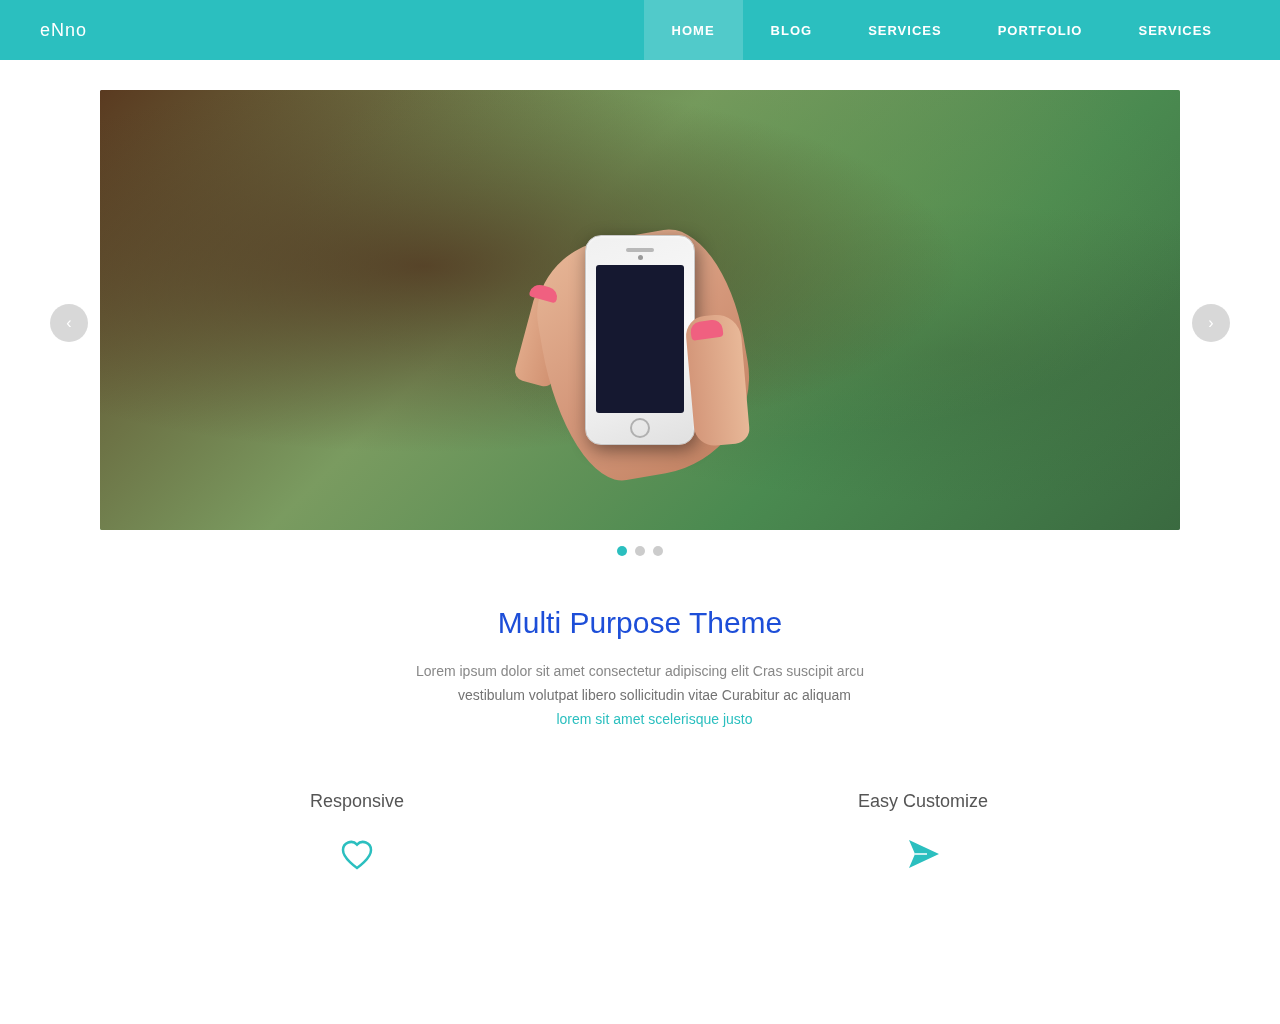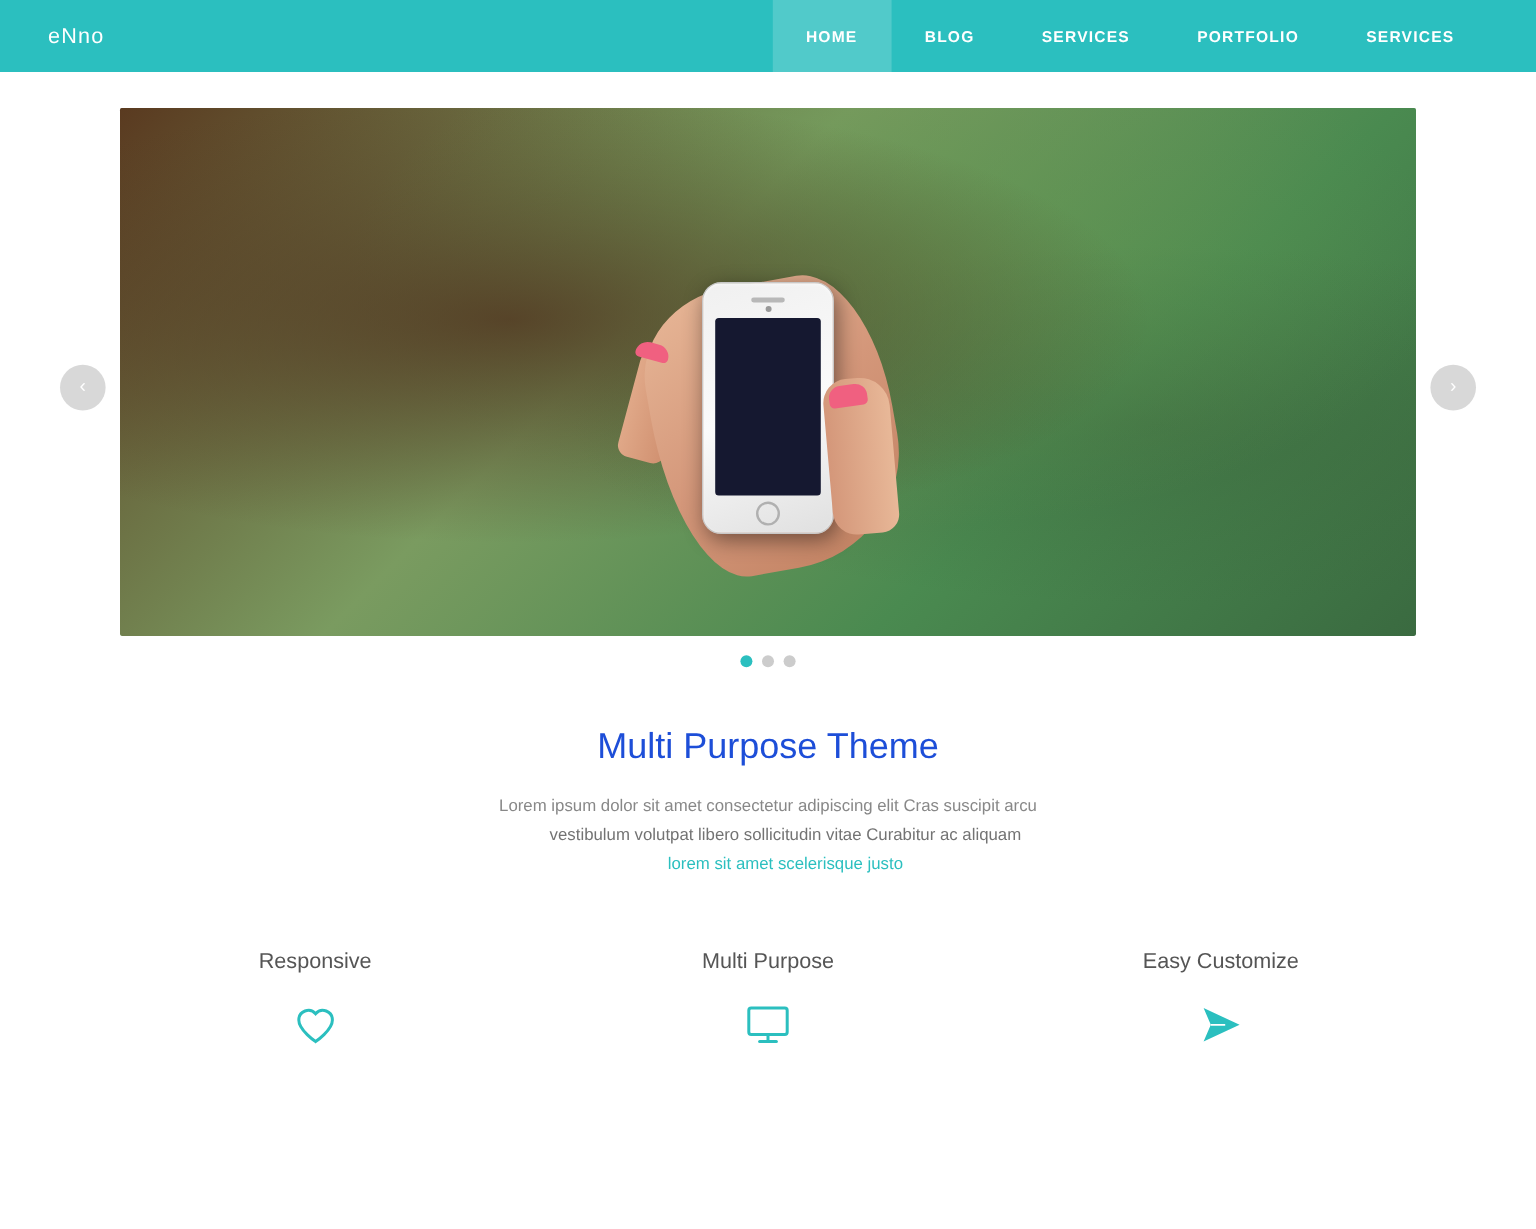--- a/index.html
+++ b/index.html
@@ -286,30 +286,20 @@
 
   <div class="feature">
     <div class="feature-title">Responsive</div>
     <div class="feature-icon">
       <svg class="feature-svg" viewBox="0 0 44 44" fill="none" xmlns="http://www.w3.org/2000/svg">
         <path d="M22 36s-14-9.5-14-18a8 8 0 0 1 14-5.3A8 8 0 0 1 36 18c0 8.5-14 18-14 18z" stroke="#2bbfbf" stroke-width="2.5" fill="none"></path>
       </svg>
     </div>
   </div>
 
-  <div class="feature">
-    <div class="feature-title">Multi Purpose</div>
-    <div class="feature-icon">
-      <svg class="feature-svg" viewBox="0 0 44 44" fill="none" xmlns="http://www.w3.org/2000/svg">
-        <rect x="6" y="8" width="32" height="22" rx="2" stroke="#2bbfbf" stroke-width="2.5" fill="none"></rect>
-        <line x1="15" y1="36" x2="29" y2="36" stroke="#2bbfbf" stroke-width="2.5" stroke-linecap="round"></line>
-        <line x1="22" y1="30" x2="22" y2="36" stroke="#2bbfbf" stroke-width="2.5" stroke-linecap="round"></line>
-      </svg>
-    </div>
-  </div>
 
   <div class="feature">
     <div class="feature-title">Easy Customize</div>
     <div class="feature-icon">
       <svg class="feature-svg" viewBox="0 0 44 44" fill="none" xmlns="http://www.w3.org/2000/svg">
         <polygon points="8,36 38,22 8,8 14,22 8,36" fill="#2bbfbf"></polygon>
         <line x1="14" y1="22" x2="26" y2="22" stroke="#fff" stroke-width="1.5"></line>
       </svg>
     </div>
   </div>

